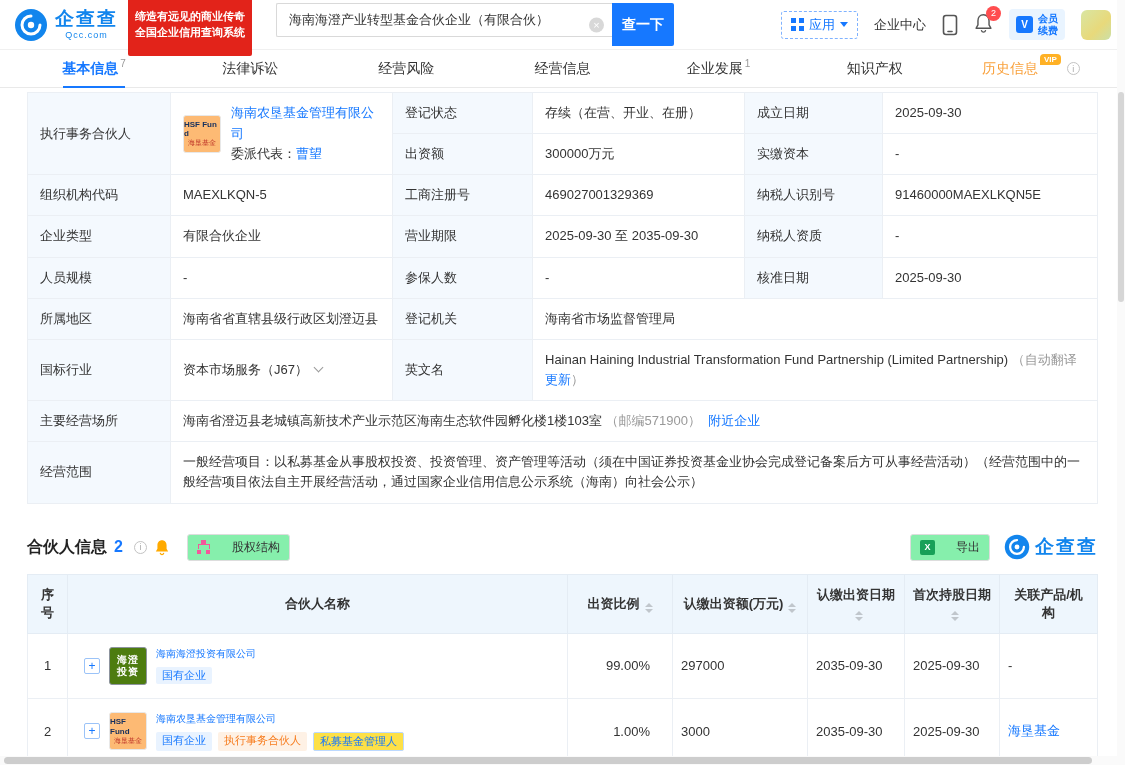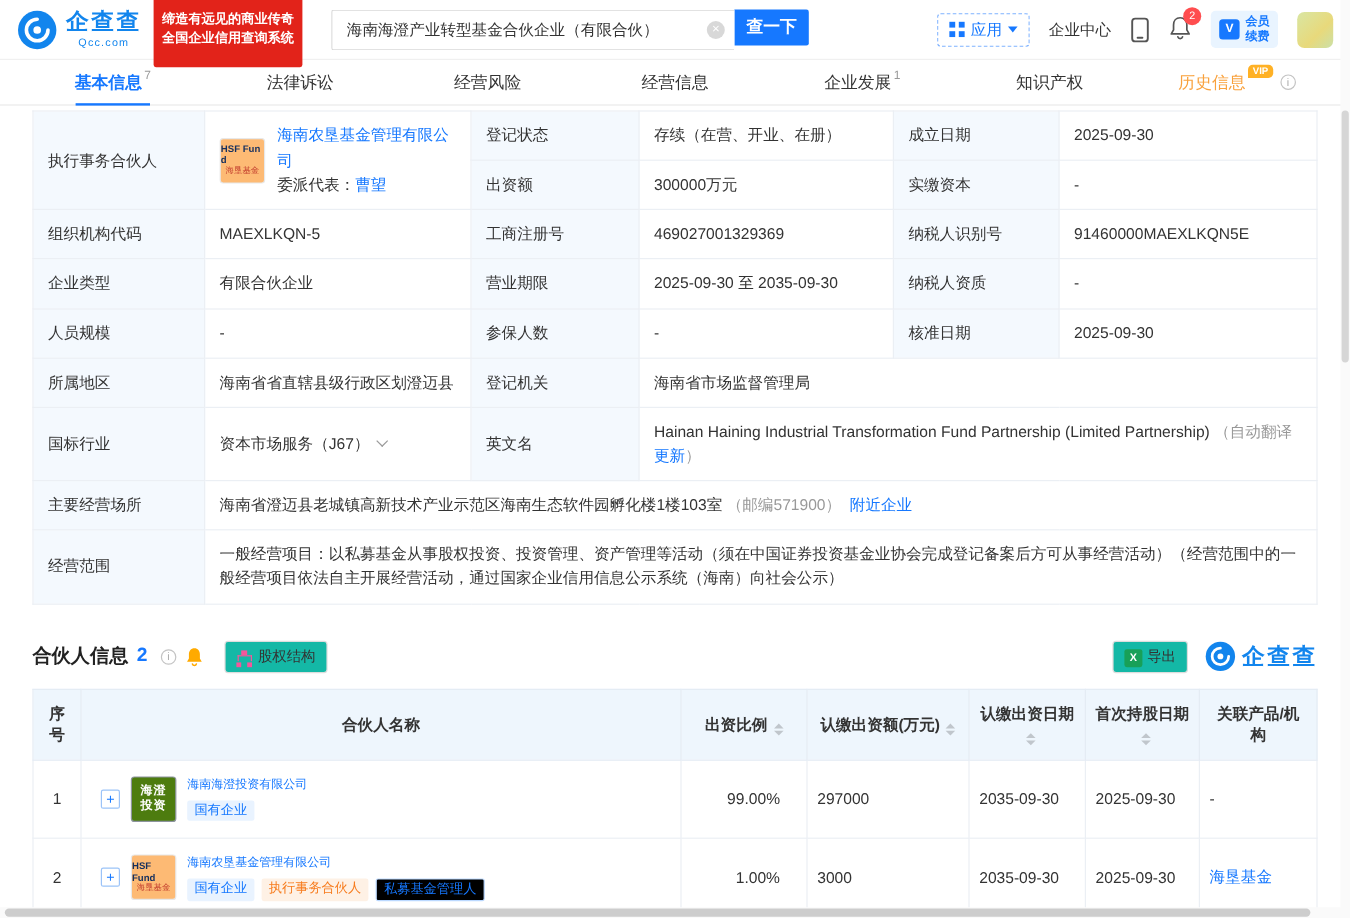--- a/index.html
+++ b/index.html
@@ -15,21 +15,21 @@
   .topbar { height:50px; display:flex; align-items:center; padding:0 14px; gap:10px; border-bottom:1px solid #f0f0f0; }
   .logo { display:flex; align-items:center; gap:7px; cursor:pointer; }
   .logo-icon { width:34px; height:34px; flex:0 0 34px; }
   .logo-cn { color:#1285ed; font-weight:bold; font-size:19px; letter-spacing:2px; line-height:1.1; }
   .logo-en { color:#1285ed; font-size:9px; text-align:center; letter-spacing:1px; }
   .slogan { background:#e2231a; color:#fff; font-size:11px; padding:16px 7px; line-height:1.45; font-weight:bold; border-radius:2px; white-space:nowrap; }
   .searchbox { display:flex; margin-left:14px; }
   .search-wrap { position:relative; }
   .search-input { width:336px; height:34px; border:1px solid #d9d9d9; border-right:none; padding:0 30px 0 12px; font-size:13px; color:#333; outline:none; border-radius:2px 0 0 2px; font-family:Liberation Serif, serif; }
   .search-clear { position:absolute; right:8px; top:50%; transform:translateY(-50%); width:15px; height:15px; border-radius:50%; background:#d8d8d8; color:#fff; display:flex; align-items:center; justify-content:center; font-size:11px; cursor:pointer; line-height:1; }
-  .search-btn { width:62px; height:30px; background:#1678ff; color:#fff; border:none; font-size:14px; font-weight:bold; cursor:pointer; border-radius:0 2px 2px 0; font-family:inherit; }
+  .search-btn { width:62px; height:43px; background:#1678ff; color:#fff; border:none; font-size:14px; font-weight:bold; cursor:pointer; border-radius:0 2px 2px 0; font-family:inherit; }
   .top-right { margin-left:auto; display:flex; align-items:center; gap:16px; }
   .apps-btn { display:flex; align-items:center; gap:5px; color:#1678ff; border:1px dashed #7fb2ff; border-radius:3px; padding:4px 9px; font-size:13px; cursor:pointer; }
   .caret-down { width:0; height:0; border-left:4px solid transparent; border-right:4px solid transparent; border-top:5px solid #1678ff; display:inline-block; }
   .enterprise { font-size:13px; color:#333; cursor:pointer; }
   .icon-btn { cursor:pointer; display:flex; align-items:center; }
   .bell-wrap { position:relative; cursor:pointer; }
   .badge-red { position:absolute; top:-7px; right:-8px; min-width:15px; height:15px; background:#ff4d4f; color:#fff; border-radius:8px; font-size:9px; display:flex; align-items:center; justify-content:center; padding:0 3px; }
   .vip-btn { display:flex; align-items:center; gap:5px; background:#e9f4ff; border-radius:4px; padding:4px 7px; cursor:pointer; }
   .vip-icon { width:17px; height:17px; background:#1678ff; color:#fff; border-radius:3px; font-size:10px; font-weight:bold; display:flex; align-items:center; justify-content:center; }
   .vip-texts { display:flex; flex-direction:column; color:#1678ff; font-size:10px; line-height:1.15; font-weight:bold; }
@@ -57,21 +57,21 @@
   .biz-logo .l2 { font-size:7px; color:#c0392b; }
   .biz-logo.gray { background:#4d7c0f; border-color:#8d949e; }
   .biz-logo.gray .g1, .biz-logo.gray .g2 { color:#fff; font-size:10px; font-weight:bold; letter-spacing:1px; }
   .scope { line-height:1.9; }
 
   
   .partners { margin-top:30px; padding:0 27px; }
   .partners-header { display:flex; align-items:center; gap:7px; }
   .partners-title { font-size:16px; font-weight:bold; color:#222; }
   .partners-count { font-size:16px; font-weight:bold; color:#1678ff; }
-  .small-btn { display:inline-flex; align-items:flex-end; gap:4px; border:1px solid #ddd; border-radius:3px; padding:4px 9px; font-size:12px; color:#333; cursor:pointer; background:#14b8a6; }
+  .small-btn { display:inline-flex; align-items:center; gap:21px; border:1px solid #ddd; border-radius:3px; padding:4px 9px; font-size:12px; color:#333; cursor:pointer; background:#86efac; }
   .equity-btn { margin-left:10px; }
   .right-tools { margin-left:auto; display:flex; align-items:center; gap:14px; }
   .excel-icon { width:15px; height:15px; background:#18a058; color:#fff; border-radius:2px; font-size:9px; font-weight:bold; display:flex; align-items:center; justify-content:center; }
   .qcc-mark { display:flex; align-items:center; gap:5px; }
   .qcc-mark .logo-icon { width:26px; height:26px; flex:0 0 26px; }
   .qcc-mark-text { color:#1285ed; font-size:19px; font-weight:bold; letter-spacing:2px; }
 
   .p-table { width:100%; border-collapse:collapse; table-layout:fixed; margin-top:13px; }
   .p-table th { background:#eef6fd; border:1px solid #e4ecf4; padding:11px 8px; font-size:13px; color:#333; font-weight:bold; text-align:center; }
   .p-table td { border:1px solid #ebeff4; padding:13px 8px; font-size:13px; vertical-align:middle; }
@@ -83,21 +83,21 @@
   .sort .up { border-bottom:4px solid #c0c6cc; }
   .sort .down { border-top:4px solid #c0c6cc; }
   .partner-cell { display:flex; align-items:center; gap:9px; padding-left:8px; }
   .expand-btn { width:16px; height:16px; border:1px solid #9bc3f8; border-radius:2px; color:#1678ff; font-size:12px; line-height:14px; text-align:center; cursor:pointer; flex:0 0 16px; background:#fff; }
   .p-info { display:flex; flex-direction:column; gap:6px; }
   .p-name { font-size:10px; }
   .p-tags { display:flex; gap:6px; }
   .tag { font-size:11px; padding:2px 6px; border-radius:2px; line-height:1.2; white-space:nowrap; }
   .tag.blue { color:#1678ff; background:#e9f3ff; }
   .tag.orange { color:#f77c1e; background:#fef1e5; }
-  .tag.blue-outline { color:#1678ff; background:#000000; border:1px solid #bcd9ff; }
+  .tag.blue-outline { color:#1678ff; background:#fde047; border:1px solid #bcd9ff; }
 
   
   .equity-icon { display:inline-block; width:14px; height:14px; position:relative; }
   .equity-icon::before { content:""; position:absolute; top:0; left:4px; width:5px; height:4px; background:#f4569b; }
   .equity-icon::after { content:""; position:absolute; bottom:0; left:0; width:4px; height:4px; background:#f4569b; box-shadow:9px 0 0 #f4569b; }
   .equity-icon i { position:absolute; top:4px; left:1px; width:12px; height:5px; border:1px solid #f4569b; border-bottom:none; }
 
   
   .vscroll { position:absolute; right:0; top:0; width:8px; height:765px; background:#fafafa; }
   .vthumb { position:absolute; top:92px; right:1px; width:6px; height:210px; background:#d6d6d6; border-radius:3px; }

